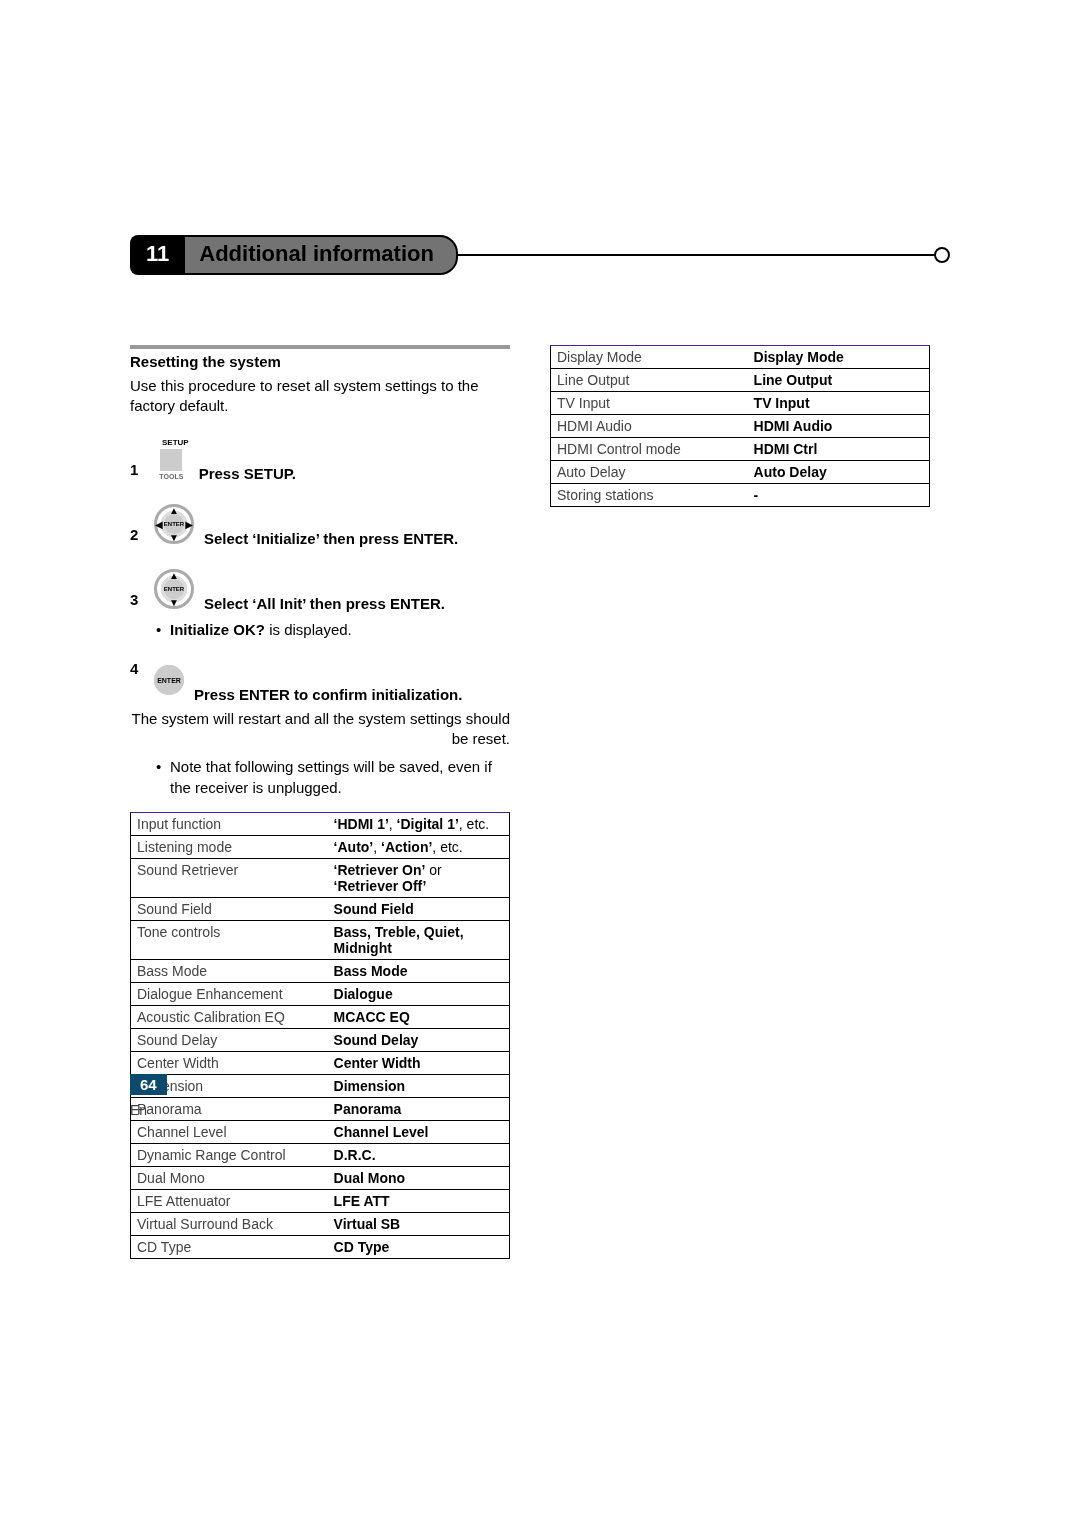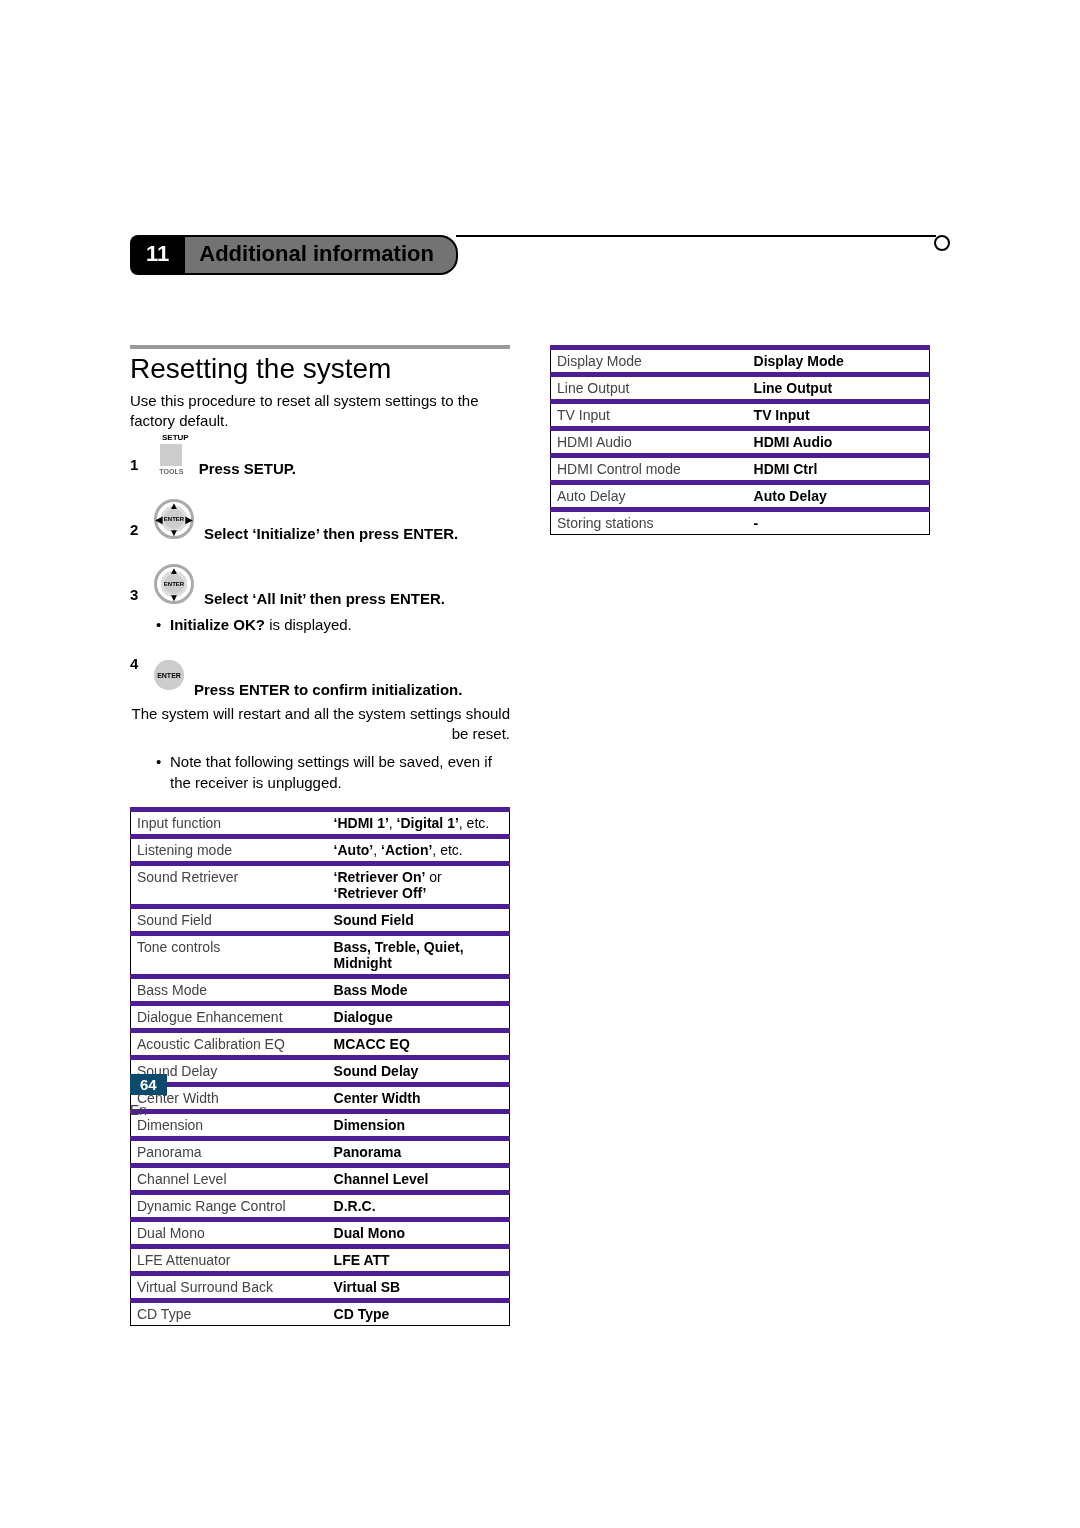--- a/index.html
+++ b/index.html
@@ -13,21 +13,21 @@
     color: #000;
   }
   .page {
     position: absolute;
     top: 235px;
     left: 130px;
     width: 820px;
   }
   .chapter-header {
     display: flex;
-    align-items: flex-start;
+    align-items: center;
     margin-bottom: 70px;
   }
   .chapter-num {
     background: #000;
     color: #fff;
     font-weight: bold;
     font-size: 22px;
     padding: 6px 16px 8px 16px;
     border-radius: 8px 0 0 8px;
   }
@@ -60,26 +60,27 @@
   }
   .col {
     width: 380px;
   }
   .section-rule {
     height: 4px;
     background: #999;
     margin-bottom: 4px;
   }
   .section-title {
-    font-size: 28px;
-    font-weight: normal;
+    font-size: 15px;
+    font-weight: bold;
     margin-bottom: 6px;
   }
   .intro {
     line-height: 1.35;
+    margin-bottom: 20px;
   }
   .step {
     display: flex;
     align-items: flex-start;
     margin-bottom: 20px;
   }
   .step-num {
     font-weight: bold;
     width: 24px;
     flex-shrink: 0;
@@ -140,21 +141,21 @@
     line-height: 1.35;
     text-align: right;
   }
   table.settings {
     width: 100%;
     border-collapse: collapse;
     border: 1px solid #000;
     font-size: 14px;
   }
   table.settings td {
-    border-top: 5px solid #4c1d95;
+    border-top: 1px solid #4c1d95;
     border-bottom: 1px solid #000;
     padding: 3px 6px;
     vertical-align: top;
   }
   table.settings td:first-child { width: 52%; color: #444; }
   table.settings td:last-child { font-weight: bold; color:#000; }
   table.settings td:last-child .norm { font-weight: normal; }
   .page-footer {
     position: absolute;
     left: 130px;

